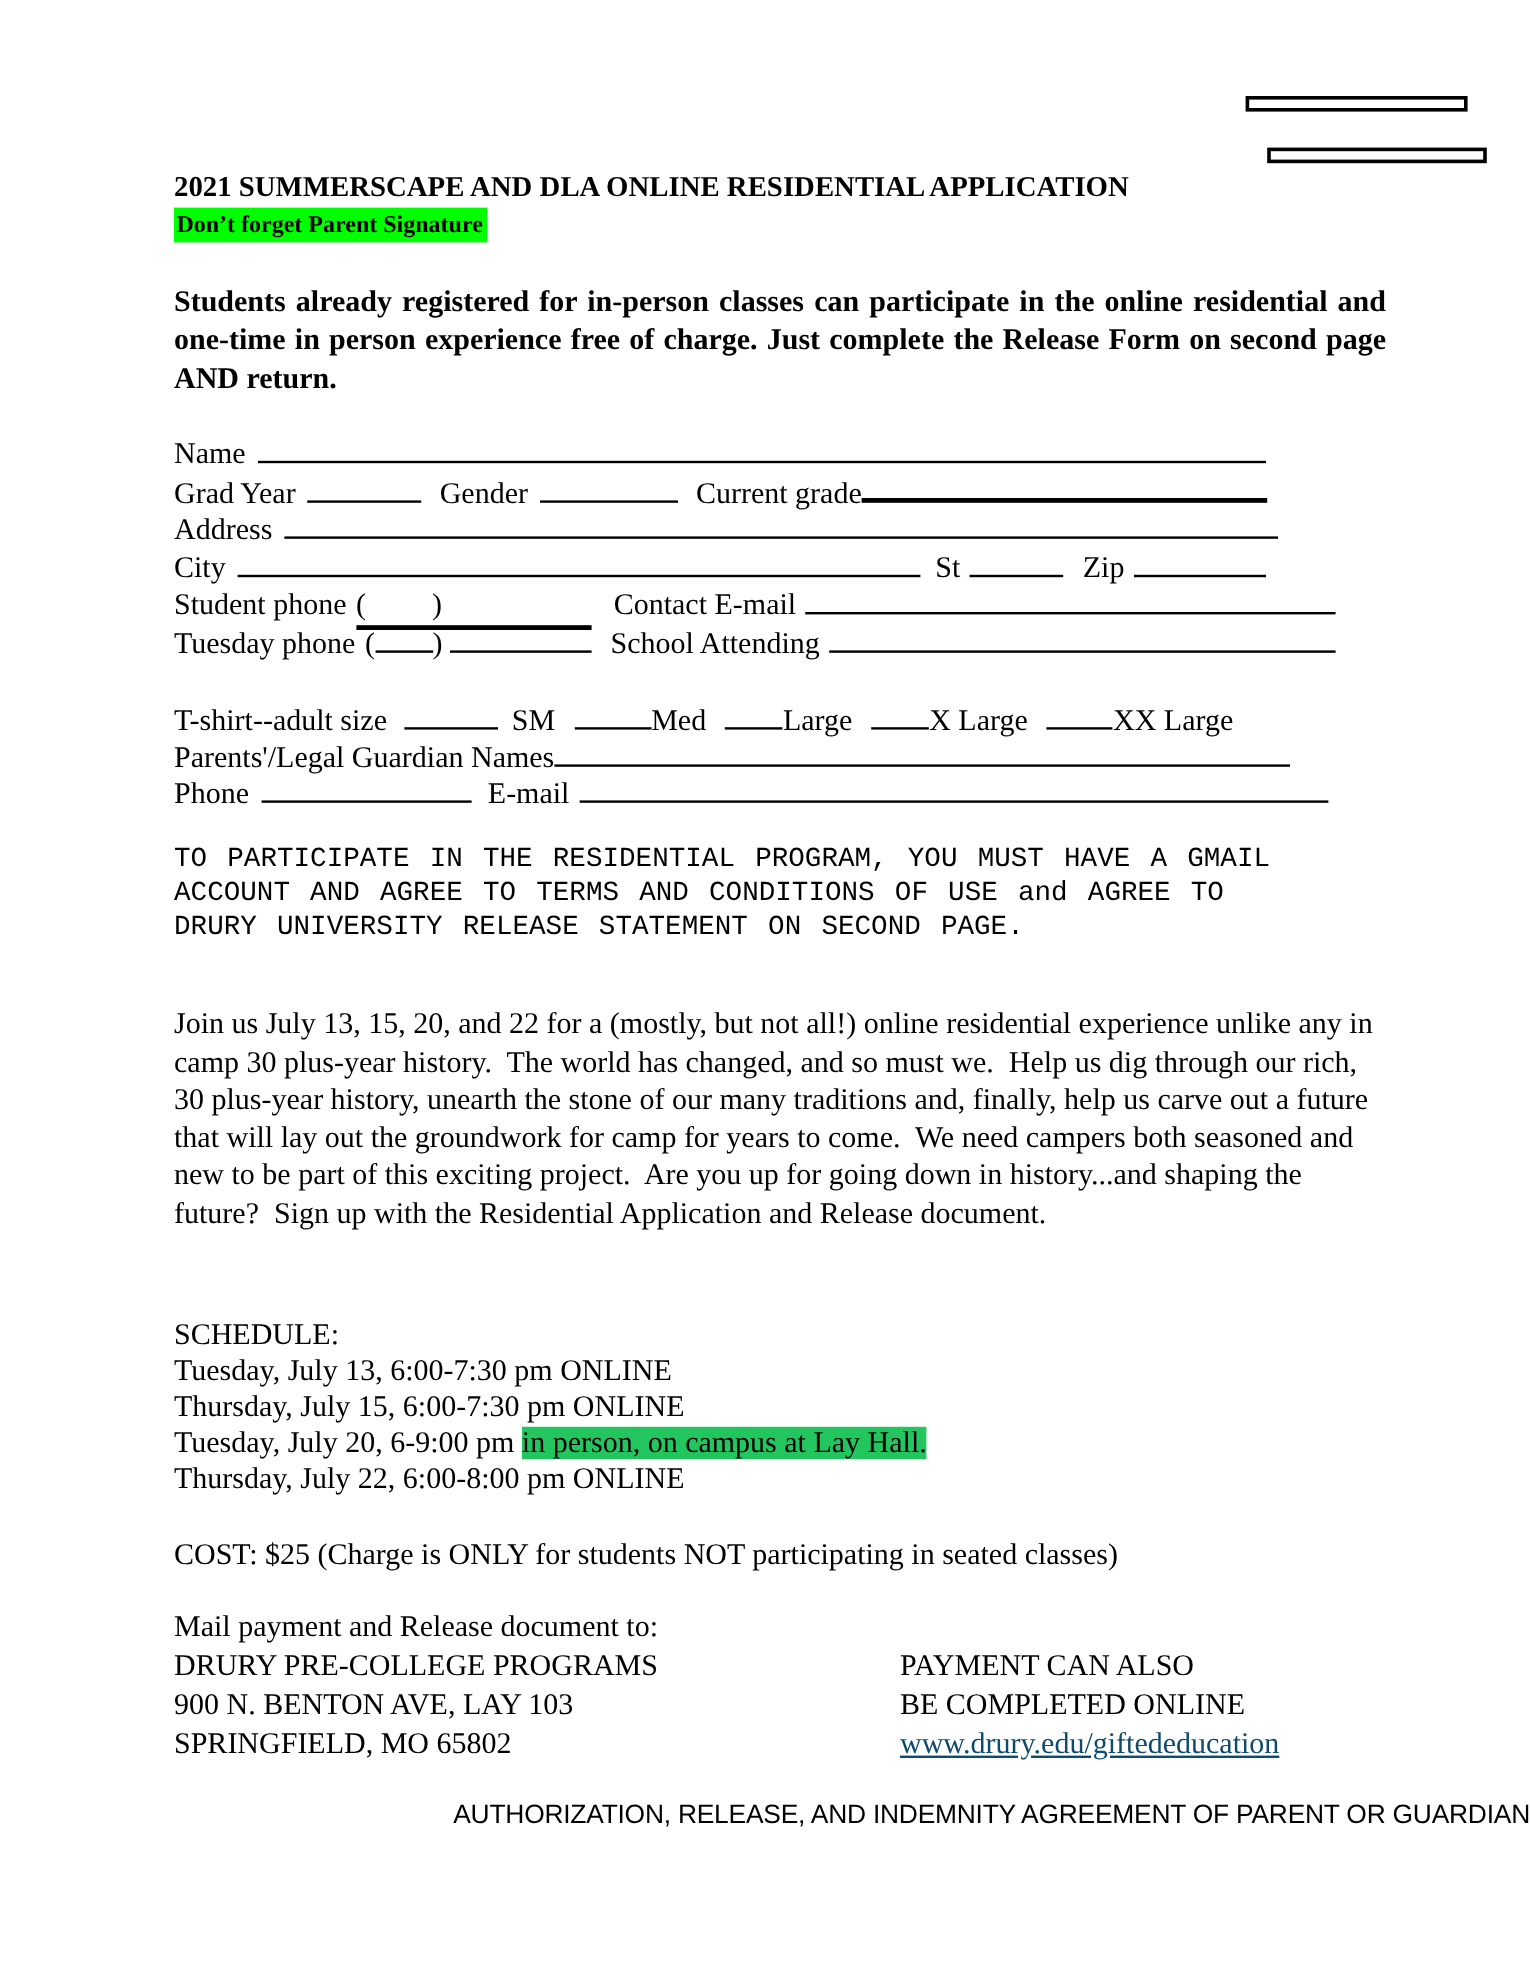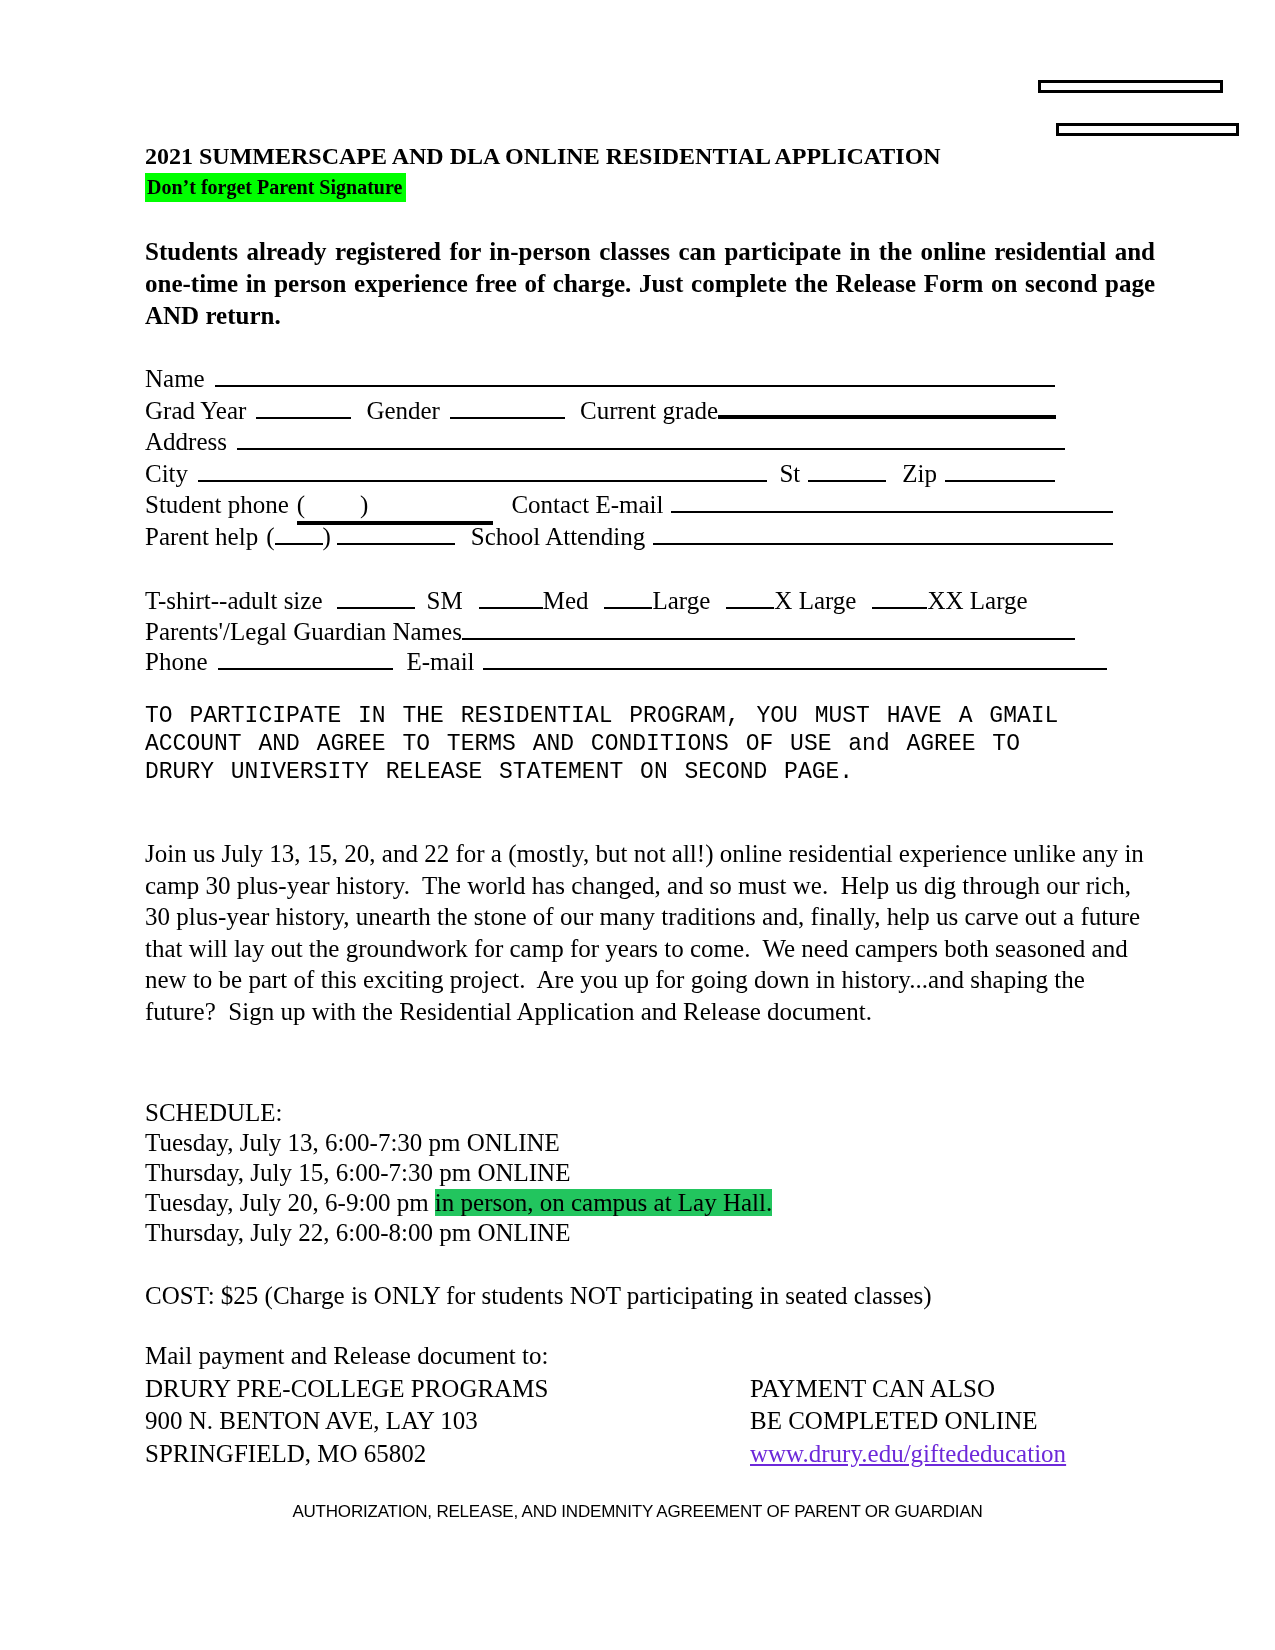--- a/index.html
+++ b/index.html
@@ -60,27 +60,27 @@
 
   .schedule { top: 1098px; width: 1010px; line-height: 30px; }
   .hl-yellow { background: #22c55e; }
 
   .cost { top: 1281px; width: 1010px; line-height: 30px; }
 
   .mailing { top: 1340px; width: 1010px; line-height: 32.5px; }
   .mail-cols { display: flex; }
   .mail-left  { width: 605px; flex: 0 0 auto; }
   .mail-right { flex: 1 1 auto; }
-  .link { color: #6d28d9; text-decoration: underline; cursor: pointer; }
+  .link { color: #0c4a6e; text-decoration: underline; cursor: pointer; }
 
   .footer {
     position: absolute; left: 0; top: 1500px; width: 1275px;
-    text-align: center;
+    text-align: right;
     font-family: "Liberation Sans", sans-serif;
-    font-size: 17px; letter-spacing: -0.2px;
+    font-size: 22px; letter-spacing: -0.2px;
     line-height: 24px;
   }
 </style>
 </head>
 <body>
 
 <div class="page">
 
   <div class="bar bar1"></div>
   <div class="bar bar2"></div>
@@ -122,21 +122,21 @@
       <span class="paren-group ml8">
         <span>(</span>
         <span class="gap w55"></span>
         <span>)</span>
         <span class="gap w125"></span>
       </span>
       <span class="lbl ml18">Contact E-mail</span>
       <span class="bl fill ml8"></span>
     </div>
     <div class="frow">
-      <span class="lbl">Parent help</span>
+      <span class="lbl">Tuesday phone</span>
       <span class="lbl ml8">(</span>
       <span class="bl w48"></span>
       <span class="lbl">)</span>
       <span class="bl w118 ml6"></span>
       <span class="lbl ml16">School Attending</span>
       <span class="bl fill ml8"></span>
     </div>
   </div>
 
   <div class="abs shirt-block">

